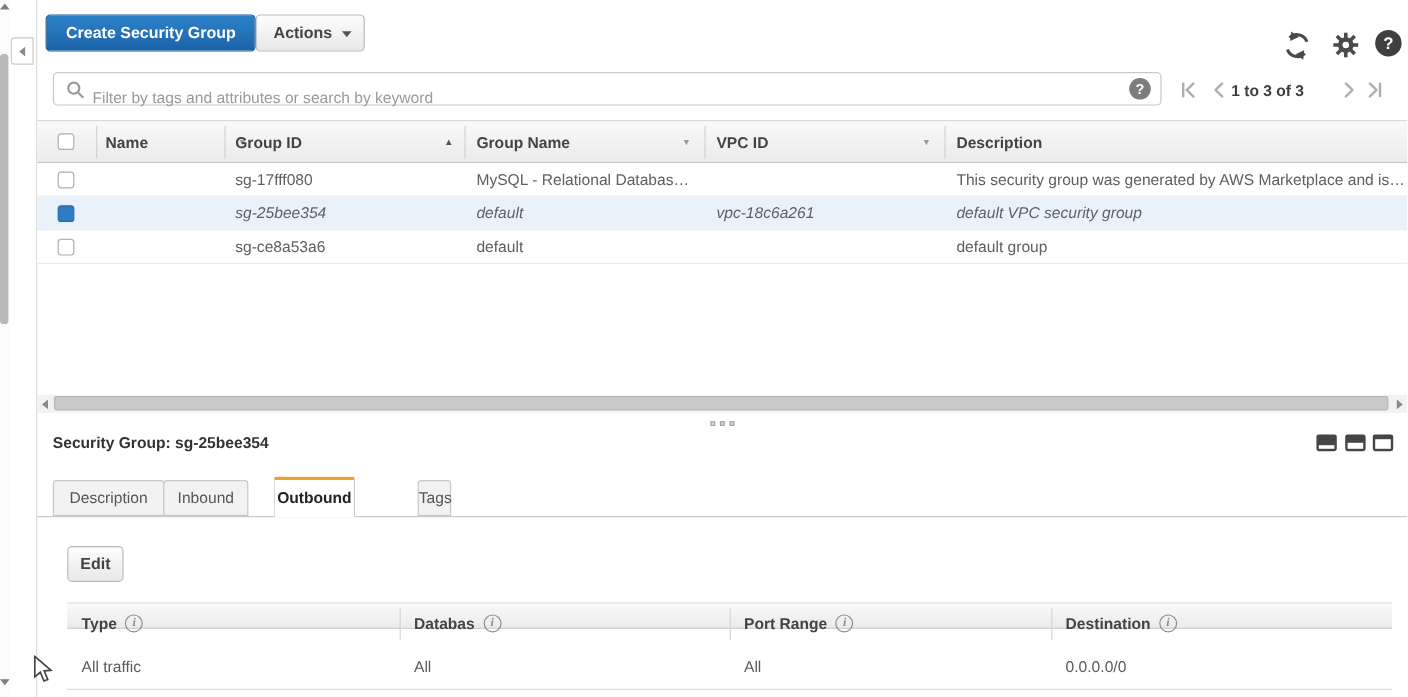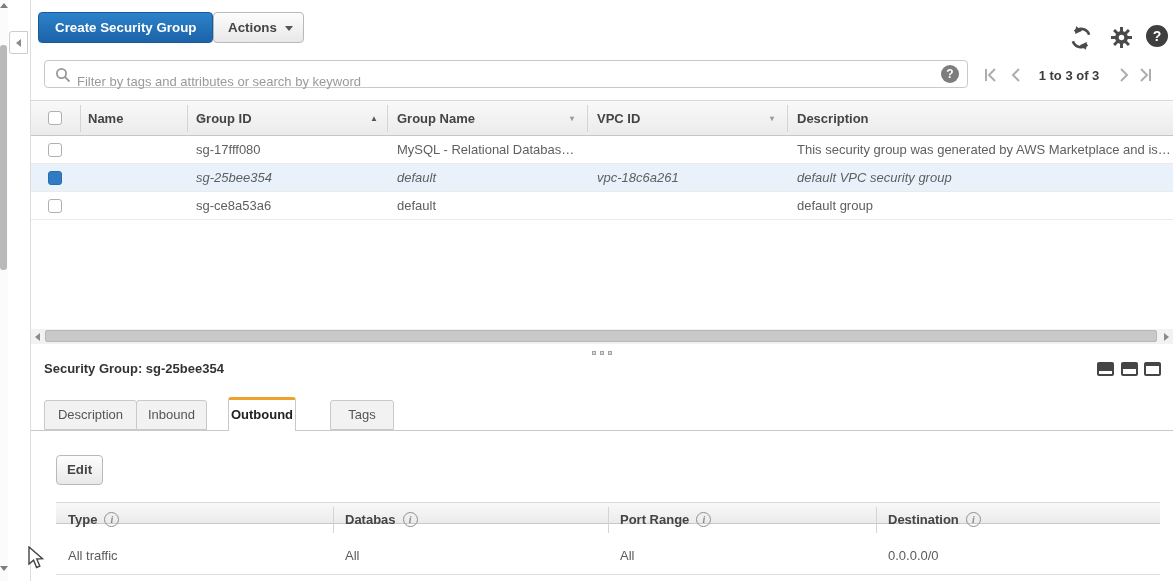--- a/index.html
+++ b/index.html
@@ -33,21 +33,21 @@
   .actions-btn { left:213px; top:12px; height:31px; line-height:29px; padding:0 26px 0 14px; }
   .caret-down { position:absolute; right:10px; top:13px; width:0; height:0; border-left:4px solid transparent; border-right:4px solid transparent; border-top:5px solid #555; }
   .help-circle { left:1146px; top:25px; width:22px; height:22px; border-radius:50%; background:#3f3f3f; color:#fff; font-weight:bold; font-size:14px; text-align:center; line-height:22px; cursor:pointer; }
 
   
   .search-box { left:44px; top:60px; width:924px; height:28px; border:1px solid #c9c9c9; border-radius:4px; background:#fff; }
   .search-box input { position:absolute; left:32px; top:1px; width:840px; height:38px; border:none; outline:none; font:13px "Liberation Sans",sans-serif; color:#555; background:transparent; }
   .search-box input::placeholder { color:#9a9a9a; }
   .search-help { position:absolute; right:8px; top:4px; width:18px; height:18px; border-radius:50%; background:#7d7d7d; color:#fff; font-weight:bold; font-size:12px; text-align:center; line-height:18px; cursor:pointer; }
   .pg-ic { top:67px; width:18px; height:16px; cursor:pointer; }
-  .pg-label { left:1026px; top:68px; width:86px; text-align:center; font-weight:bold; color:#3d3d3d; }
+  .pg-label { left:1026px; top:68px; width:86px; text-align:left; font-weight:bold; color:#3d3d3d; }
 
   
   .gt-header { left:31px; top:100px; width:1142px; height:36px; background:linear-gradient(#f9f9f9,#ebebeb); border-top:1px solid #d9d9d9; border-bottom:1px solid #c6c6c6; }
   .hcell { position:absolute; top:10px; font-weight:bold; color:#444; display:flex; align-items:center; gap:7px; white-space:nowrap; }
   .sort-asc { font-size:8px; color:#555; }
   .sort-dd  { font-size:8px; color:#9a9a9a; }
   .hsep { position:absolute; top:4px; width:1px; height:27px; background:#d4d4d4; }
   .cb { position:absolute; width:14px; height:14px; border:1px solid #b0b0b0; border-radius:3px; background:#fff; cursor:pointer; }
   .cb.checked { background:#2f7cc4; border-color:#2a6cae; }
   .grow { left:31px; width:1142px; height:28px; border-bottom:1px solid #ebebeb; background:#fff; }
@@ -224,21 +224,21 @@
       <i style="height:5px;"></i>
     </div>
   <div class="abs pane-ic" style="left:1144px;">
       <i style="height:8px;"></i>
     </div>
 
   <div class="abs tab-rule"></div>
   <div class="abs tab" style="left:44px;width:93px;">Description</div>
   <div class="abs tab" style="left:136px;width:71px;">Inbound</div>
   <div class="abs tab active" style="left:228px;width:68px;">Outbound</div>
-  <div class="abs tab" style="left:330px;width:64px;">Tags</div>
+  <div class="abs tab" style="left:348px;width:28px;">Tags</div>
 
   <button class="abs btn-gray edit-btn">Edit</button>
 
   <div class="abs rt-header">
     <div class="hcell" style="left:12px;">
       <span>Type</span>
       <span class="info-ic">i</span>
     </div>
     <div class="hsep" style="left:277px;top:4px;height:26px;"></div>
     <div class="hcell" style="left:289px;">

